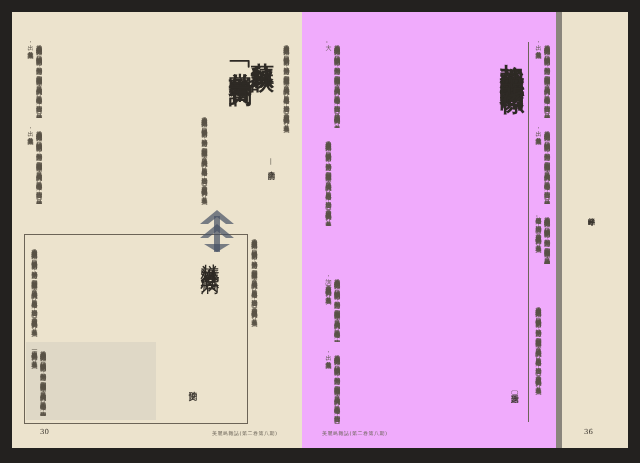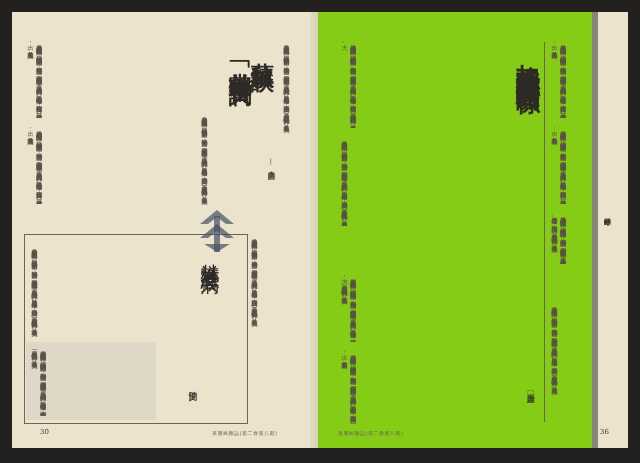--- a/index.html
+++ b/index.html
@@ -1,20 +1,20 @@
 <!DOCTYPE html>
 <html><head>
 <meta charset="utf-8">
 <style>
   html,body{margin:0;padding:0;}
   body{width:640px;height:463px;background:#23211f;position:relative;overflow:hidden;font-family:"DejaVu Serif",serif;}
   .spread{position:absolute;left:12px;top:12px;width:616px;height:436px;background:#ece3cd;}
   .page{position:absolute;top:0;height:436px;}
   .page-left{left:0;width:306px;background:#ece3cd;}
-  .page-right{left:306px;width:280px;background:#84cc16;}
+  .page-right{left:290px;width:260px;background:#f0abfc;}
   .gutter{position:absolute;left:298px;top:0;width:18px;height:436px;background:linear-gradient(90deg,#e6dcc4,#d9cfb6,#e6dcc4);}
   .right-edge{position:absolute;right:0;top:0;width:6px;height:436px;background:#8a857c;}
   .col{position:absolute;overflow:hidden;}
   .vtext{writing-mode:vertical-rl;font-size:6px;line-height:8.6px;color:#5a5347;letter-spacing:0.3px;white-space:normal;height:100%;}
   .vtitle{writing-mode:vertical-rl;font-family:"DejaVu Sans",sans-serif;color:#2e2a25;position:absolute;letter-spacing:2px;}
   .t-big{font-size:23px;font-weight:bold;}
   .t-mid{font-size:19px;}
   .author{writing-mode:vertical-rl;font-size:7px;color:#3a352e;position:absolute;}
   .boxed{position:absolute;border:1px solid #6c6457;}
   .vrule{position:absolute;width:1px;background:#6c6457;}

